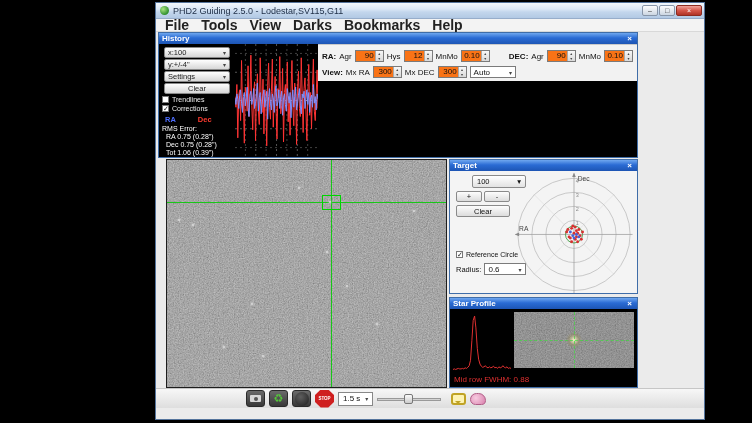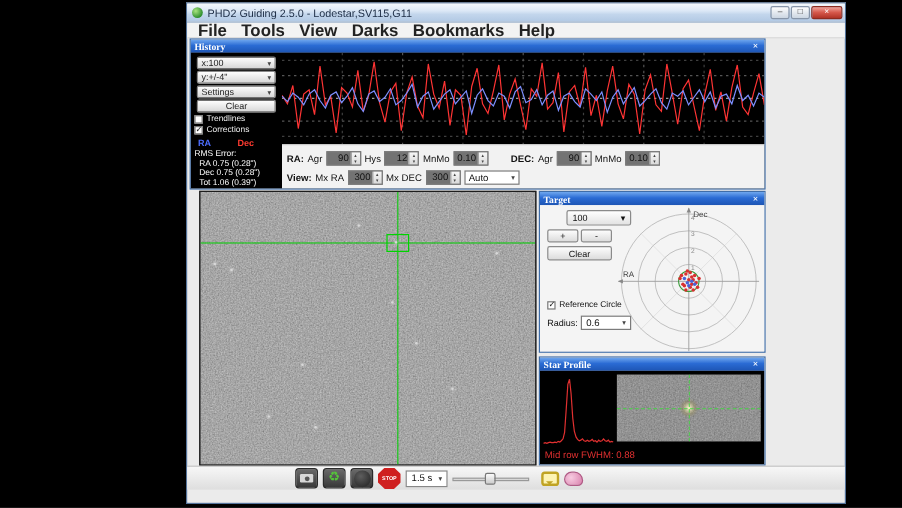--- a/index.html
+++ b/index.html
@@ -25,23 +25,23 @@
   .winbtn.close { width:26px; color:#fff; border-color:#8c2b20;
                   background:linear-gradient(#f0a39a,#d5574a 50%,#b03326); }
 
   
   .menubar { height:13px; display:flex; align-items:center; background:#f3f3f3;
              border-bottom:1px solid #d8d8d8; padding-left:3px; }
   .menu-item { padding:0 6px; font-size:14px; color:#222;font-weight:bold; }
 
   
   .panel { position:absolute; border:1px solid #3f6da8; background:#f0f0f0; overflow:hidden; }
-  .panel-title { height:11px; display:flex; align-items:flex-end; padding:0 3px;
+  .panel-title { height:11px; display:flex; align-items:center; padding:0 3px;
                  background:linear-gradient(#6fa7ef,#2a6bd4 45%,#1d55b4);
-                 color:#fff; font-weight:bold; font-size:8px;font-family:Liberation Serif, serif; }
+                 color:#fff; font-weight:bold; font-size:8px; }
   .pt-label { flex:1; }
   .panel-close { width:9px; text-align:center; font-size:8px; line-height:10px; }
 
   
   .history { left:2px; top:29px; width:480px; height:126px; }
   .hist-body { display:flex; height:113px; background:#000; }
   .hist-left { width:76px; padding:2px 3px; color:#eee; background:#000; }
   .gbtn { display:flex; align-items:center; justify-content:space-between; gap:2px;
           width:66px; height:11px; margin:1px auto; padding:0 3px;
           background:linear-gradient(#fefefe,#d7d7d7); border:1px solid #8a8a8a;
@@ -49,34 +49,34 @@
   .gbtn.center { justify-content:center; }
   .gbtn .dd { font-size:6px; color:#444; }
   .chk-row { display:flex; align-items:center; gap:3px; font-size:7px; margin-top:2px; }
   .chk { width:7px; height:7px; background:#fff; border:1px solid #777; font-size:7px;
          line-height:6px; text-align:center; color:#222; flex:none; }
   .legend-row { display:flex; gap:22px; font-size:7.5px; font-weight:bold; margin:3px 0 1px 3px; }
   .legend-ra { color:#4d6dff; } .legend-dec { color:#ff3b30; }
   .rms { font-size:7px; line-height:8px; color:#fff; }
   .rms .ind { padding-left:4px; }
 
-  .hist-right { flex:1; display:flex; flex-direction:column; }
+  .hist-right { flex:1; display:flex; flex-direction:row; }
   .graph { flex:1; position:relative; background:#000; }
   .graph svg { position:absolute; inset:0; width:100%; height:100%; }
   .gridline { stroke:#3f3f3f; stroke-width:1; stroke-dasharray:2 3; vector-effect:non-scaling-stroke; }
   .gridline.q { stroke:#555; } .gridline.mid { stroke:#9a9a9a; }
   .trace { fill:none; stroke-width:1; vector-effect:non-scaling-stroke; }
   .trace.ra { stroke:#7d8fff; } .trace.dec { stroke:#ff3434; }
 
   .hist-controls { height:37px; background:#f2f2f2; border-top:1px solid #c9c9c9;
                    padding:3px 4px 0 4px; font-size:8px; color:#111; }
   .ctrl-row { display:flex; align-items:center; height:16px; gap:3px; }
   .bold { font-weight:bold; }
   .ml16 { margin-left:16px; }
-  .spin { display:flex; height:12px; border:1px solid #7b7b7b; background:#737373; flex:none; }
+  .spin { display:flex; height:12px; border:1px solid #7b7b7b; background:#f97316; flex:none; }
   .spin .val { min-width:19px; text-align:right; padding:0 1px; font-size:8px; line-height:10px; }
   .spin .arrows { width:8px; background:linear-gradient(#f8f8f8,#d9d9d9); border-left:1px solid #aaa;
                   display:flex; flex-direction:column; align-items:center; }
   .spin .arrows span { font-size:4px; line-height:5px; color:#444; }
   .mini-select { display:flex; align-items:center; gap:19px; height:12px; padding:0 3px;
                  border:1px solid #7b7b7b; background:#fff; font-size:8px; }
   .mini-select .dd { font-size:6px; color:#444; }
 
   
   .guide-image { position:absolute; left:10px; top:156px; width:281px; height:229px;

